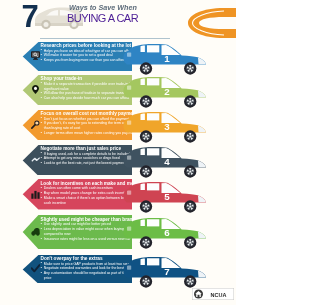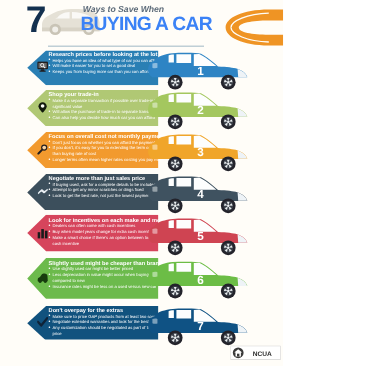--- a/index.html
+++ b/index.html
@@ -3,21 +3,21 @@
 <meta charset="utf-8">
 <style>
   *{margin:0;padding:0;box-sizing:border-box;}
   html,body{width:236px;height:305px;overflow:hidden;}
   body{font-family:"Liberation Sans",sans-serif;background:#fff;}
   #page{position:relative;width:236px;height:305px;background:#fffdf8;overflow:hidden;}
 
   .hdr-car{position:absolute;left:34px;top:6px;width:50px;height:26px;}
   .hdr7{position:absolute;left:21.5px;top:1px;font-size:31px;font-weight:bold;color:#13304f;line-height:1;letter-spacing:-1px;z-index:3;}
   .hdr-eyebrow{position:absolute;left:69px;top:2.5px;font-size:7.2px;color:#5d6b79;font-style:italic;font-weight:bold;z-index:3;}
-  .hdr-title{position:absolute;left:67px;top:12.5px;font-size:16px;font-weight:bold;color:#3b82f6;letter-spacing:-0.55px;line-height:1;z-index:3;}
+  .hdr-title{position:absolute;left:67px;top:12.5px;font-size:11px;font-weight:normal;color:#4c1d95;letter-spacing:-0.55px;line-height:1;z-index:3;}
   .logo{position:absolute;left:186px;top:4px;width:52px;height:38px;}
   .divider{position:absolute;left:40px;top:38px;width:130px;height:1px;background:#6d93ab;opacity:0.55;}
 
   .step{position:absolute;left:0;width:236px;}
   .band{position:absolute;left:22px;top:2px;}
   .bandsvg{position:absolute;left:0;top:0;}
   .bico{position:absolute;width:9px;height:9px;}
   .btxt{position:absolute;left:18.5px;top:1.3px;width:102px;}
   .btitle{font-size:4.7px;font-weight:bold;color:#fff;line-height:5.1px;white-space:nowrap;}
   .blist{list-style:none;margin-top:0.7px;}

